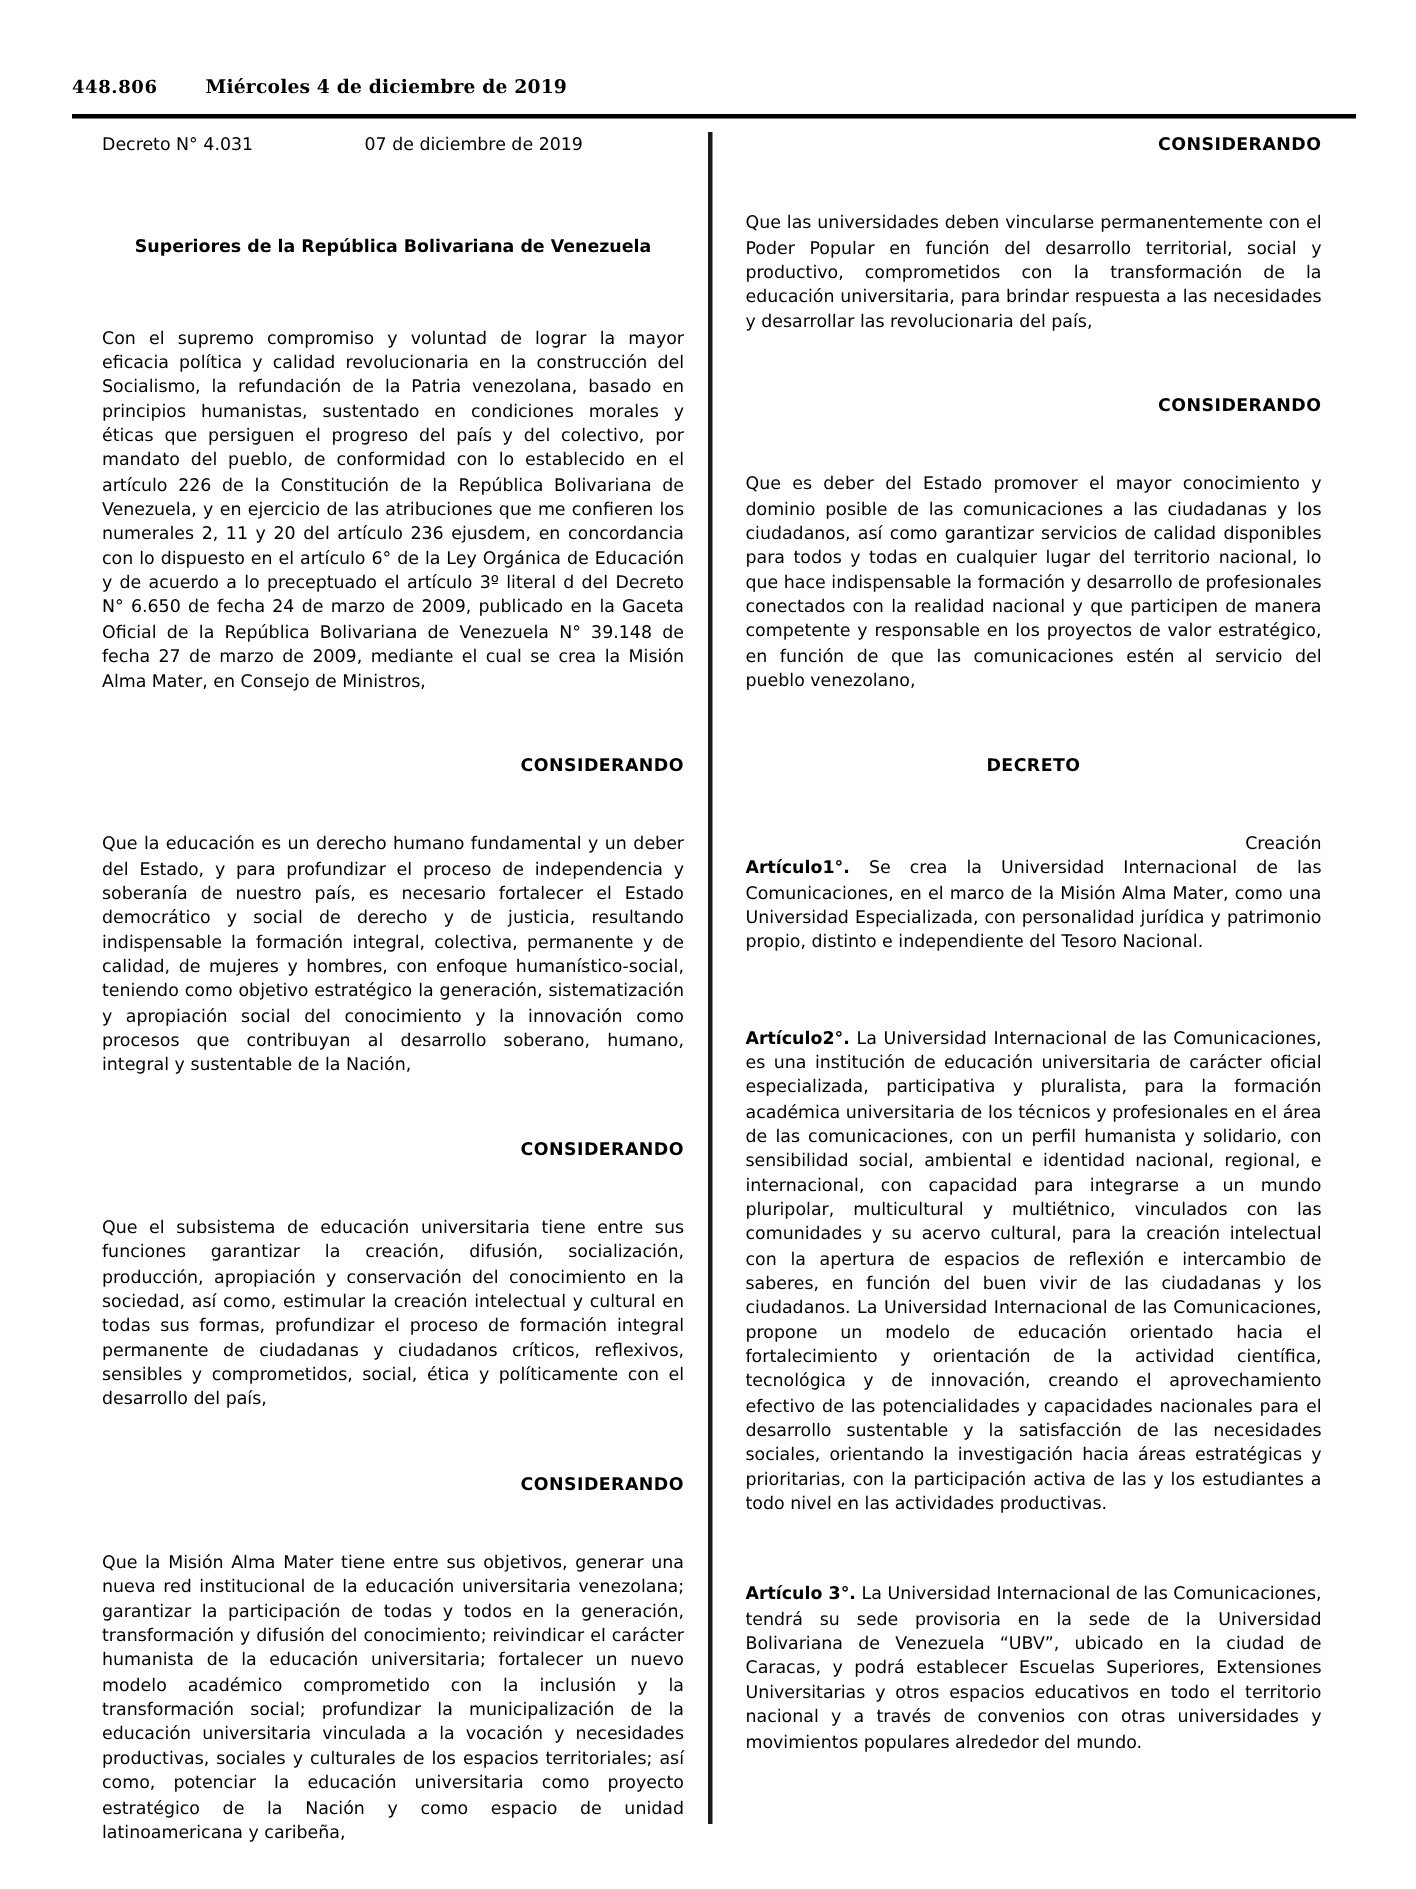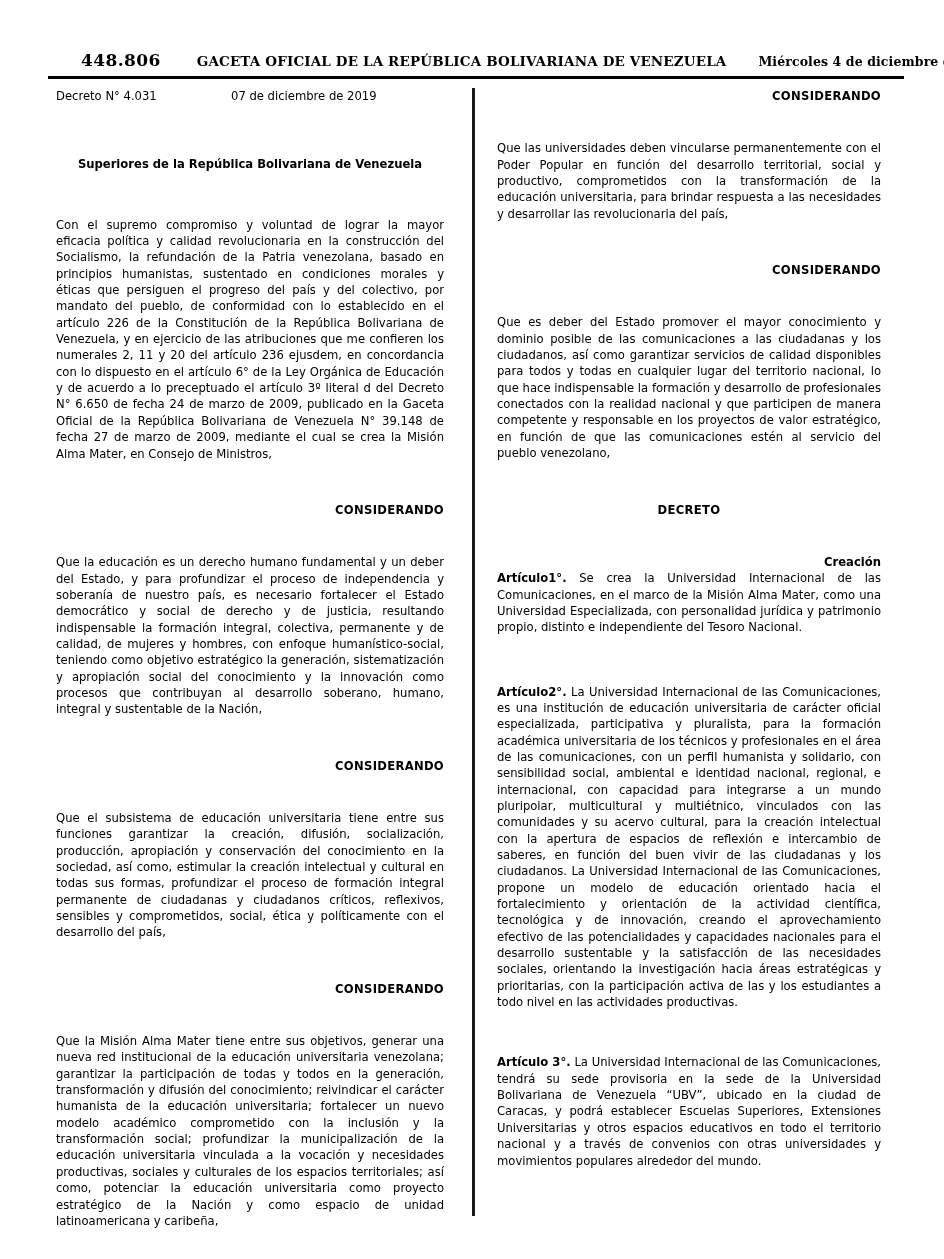--- a/index.html
+++ b/index.html
@@ -30,23 +30,22 @@
   }
   .masthead-row {
     display: flex;
     align-items: baseline;
     justify-content: flex-start;
     font-family: "DejaVu Serif", serif;
     font-weight: bold;
     white-space: nowrap;
   }
   .masthead-folio {
-    font-size: 17px;
+    font-size: 12px;
     letter-spacing: 0.4px;
-    margin-left: 33px;
   }
   .masthead-title {
     font-size: 13.5px;
     letter-spacing: 0.15px;
     margin-left: 36px;
   }
   .masthead-date {
     font-size: 12.5px;
     letter-spacing: 0.1px;
     margin-left: 32px;
@@ -70,21 +69,21 @@
   }
   .col {
     position: absolute;
     top: 0;
     font-size: 11.6px;
     line-height: 16.35px;
     text-align: justify;
     text-justify: inter-word;
   }
   .col-left {
-    left: 56px;
+    left: 68px;
     width: 388px;
   }
   .col-right {
     left: 497px;
     width: 384px;
   }
   .divider {
     position: absolute;
     left: 472px;
     top: 0px;
@@ -120,21 +119,21 @@
     letter-spacing: 0.3px;
   }
   .heading-decreto {
     text-align: center;
     font-weight: bold;
     font-size: 11.6px;
     letter-spacing: 0.3px;
   }
   .side-heading {
     text-align: right;
-    font-weight: bold;
+    font-weight: normal;
     font-size: 11.6px;
     line-height: 16.35px;
   }
   .body-par {
     text-align: justify;
     font-size: 11.6px;
     line-height: 16.35px;
   }
   .art-label {
     font-weight: bold;
@@ -146,21 +145,20 @@
   .sp-52 { height: 52px; }
 </style>
 </head>
 <body>
 
 <div class="page">
 
   <div class="masthead">
     <div class="masthead-row">
       <span class="masthead-folio">448.806</span>
-      <span class="masthead-title">GACETA OFICIAL DE LA REPÚBLICA BOLIVARIANA DE VENEZUELA</span>
       <span class="masthead-date">Miércoles 4 de diciembre de 2019</span>
     </div>
   </div>
   <div class="masthead-rule"></div>
 
   <div class="columns">
 
     <div class="divider"></div>
 
     <div class="col col-left">

